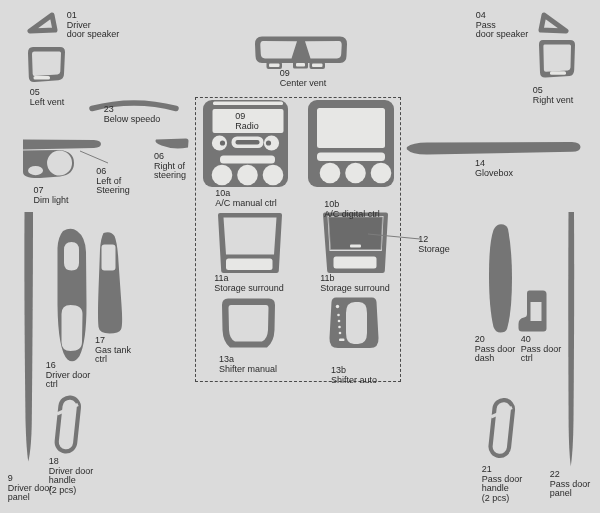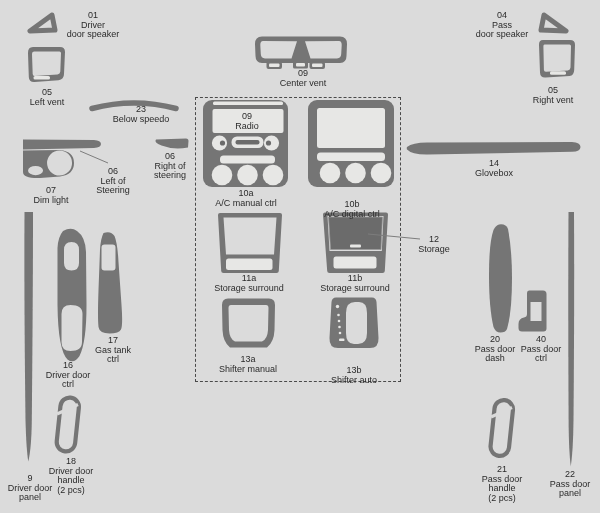--- a/index.html
+++ b/index.html
@@ -7,21 +7,21 @@
   #canvas{position:relative;width:600px;height:513px;background:var(--background,#dbdbdb);overflow:hidden;}
   #parts-svg{position:absolute;left:0;top:0;}
   .part{fill:var(--part-color,#757575);}
   .cut{fill:var(--cutout-color,#e7e7e5);}
   .door{fill:var(--door-color,#6b6b6b);stroke:var(--door-edge-color,#9a9a9a);stroke-width:0.8;}
   .ring{fill:none;stroke:var(--part-color,#757575);}
   .curve{fill:none;stroke:var(--part-color,#757575);stroke-linecap:round;}
   .leader{stroke:var(--leader-color,#7d7d7d);stroke-width:1;fill:none;}
   .bgline{stroke:var(--background,#dbdbdb);fill:none;}
   .dot{fill:var(--door-color,#6b6b6b);}
-  .lbl{position:absolute;transform:translateX(-50%);text-align:center;
+  .lbl{position:absolute;transform:translateX(-50%);text-align:left;
        font-size:9px;line-height:9.5px;color:var(--text-color,#2b2b2b);
        white-space:pre-line;width:max-content;}
   #console-box{position:absolute;left:195px;top:97px;width:204px;height:283px;
        border:1.5px dashed var(--outline-color,#4a4a4a);}
 </style>
 </head>
 <body>
 
 <div id="canvas">
 
@@ -172,21 +172,21 @@
     <path class="bgline" stroke-width="3.2" d="M491,417 L512,407.5"></path>
   </svg>
 
   <div id="console-box"></div>
 
   <div class="lbl" style="left:93px;top:11px">01
 Driver
 door speaker</div>
   <div class="lbl" style="left:47px;top:88px">05
 Left vent</div>
-  <div class="lbl" style="left:141px;top:105px">23
+  <div class="lbl" style="left:132px;top:105px">23
 Below speedo</div>
   <div class="lbl" style="left:113px;top:167px">06
 Left of
 Steering</div>
   <div class="lbl" style="left:51px;top:186px">07
 Dim light</div>
   <div class="lbl" style="left:170px;top:152px">06
 Right of
 steering</div>
   <div class="lbl" style="left:303px;top:69px">09

